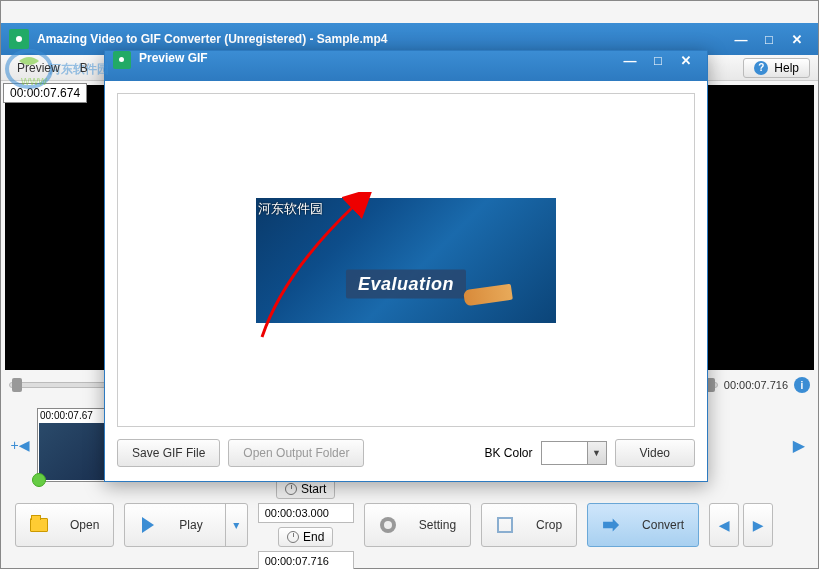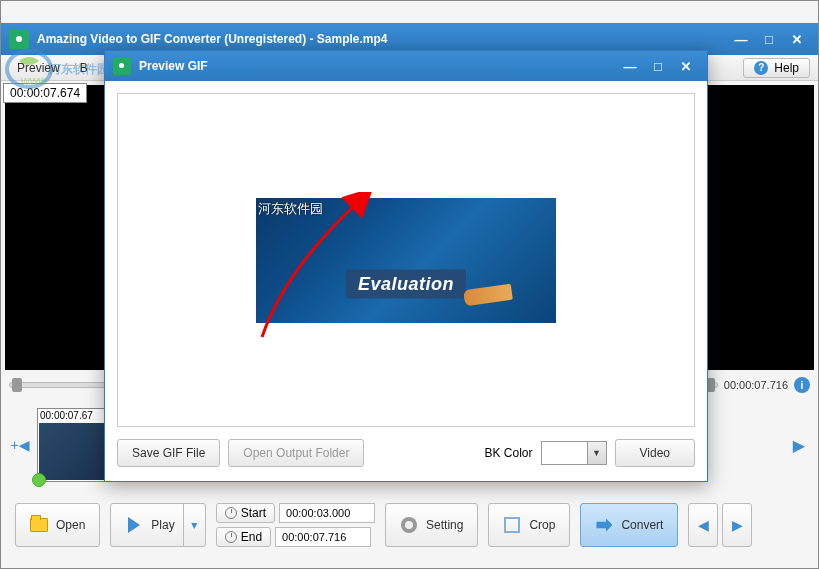--- a/index.html
+++ b/index.html
@@ -35,34 +35,34 @@
     .thumb-add-left, .thumb-add-right { width: 22px; height: 75px; display: flex; align-items: center; justify-content: center; }
     .thumb-plus { color: #3b8dd4; font-size: 14px; cursor: pointer; }
     .thumb-chev { color: #3b8dd4; font-size: 16px; cursor: pointer; }
     .thumb-item { width: 74px; height: 74px; border: 1px solid #888; background: #fff; position: relative; }
     .thumb-img { position: absolute; top: 14px; left: 1px; right: 1px; bottom: 1px; background: linear-gradient(135deg, #2a4a6a, #1a3050); }
     .thumb-ts { position: absolute; top: 0; left: 0; right: 0; background: #fff; color: #000; font-size: 10px; padding: 1px 2px; }
     .thumb-badge { position: absolute; left: -6px; bottom: -6px; width: 14px; height: 14px; background: #6c4; border-radius: 50%; border: 1px solid #4a2; }
     .thumb-spacer { flex: 1; }
     
     .bottom-bar { height: 70px; display: flex; align-items: center; padding: 0 14px; gap: 10px; }
-    .bbtn { height: 44px; border: 1px solid #bbb; background: linear-gradient(to bottom, #fff, #ececec); border-radius: 3px; display: flex; align-items: center; justify-content: center; gap: 8px; cursor: pointer; padding: 0 14px; color: #333; }
+    .bbtn { height: 44px; border: 1px solid #bbb; background: linear-gradient(to bottom, #fff, #ececec); border-radius: 3px; display: flex; align-items: center; justify-content: center; gap: 22px; cursor: pointer; padding: 0 14px; color: #333; }
     .bbtn.active { background: linear-gradient(to bottom, #cfe6fb, #a8d0f0); border-color: #6aa8d8; }
     .bbtn .ico { width: 18px; height: 18px; display: flex; align-items: center; justify-content: center; }
     .split-drop { width: 22px; border-left: 1px solid #bbb; height: 100%; display: flex; align-items: center; justify-content: center; color: #3b8dd4; }
     .time-group { display: flex; flex-direction: column; gap: 4px; }
-    .time-row { display: flex; align-items: center; gap: 4px; }
+    .time-row { display: flex; align-items: center; gap: 4px; flex-direction: column; }
     .time-label-btn { height: 20px; border: 1px solid #bbb; background: linear-gradient(to bottom, #fff, #ececec); border-radius: 3px; padding: 0 8px; display: flex; align-items: center; gap: 4px; cursor: pointer; font-size: 11px; }
     .time-field { height: 20px; width: 96px; border: 1px solid #bbb; background: #fff; padding: 0 6px; display: flex; align-items: center; font-size: 11px; }
     .navpair { display: flex; gap: 4px; }
     .navbtn { width: 30px; height: 44px; border: 1px solid #bbb; background: linear-gradient(to bottom, #fff, #ececec); border-radius: 3px; display: flex; align-items: center; justify-content: center; color: #3b8dd4; cursor: pointer; font-size: 14px; }
     
     
     .dialog { position: absolute; left: 104px; top: 50px; width: 604px; height: 432px; background: #fff; border: 1px solid #2d7ac0; box-shadow: 0 4px 18px rgba(0,0,0,0.35); }
-    .dlg-titlebar { height: 30px; background: linear-gradient(to bottom, #3b8dd4, #2d7ac0); display: flex; align-items: center; padding: 0 8px; color: #fff; font-weight: bold; }
+    .dlg-titlebar { height: 30px; background: linear-gradient(to bottom, #3b8dd4, #2d7ac0); display: flex; align-items: flex-start; padding: 0 8px; color: #fff; font-weight: bold; }
     .dlg-icon { width: 18px; height: 18px; background: #2a6; border-radius: 2px; margin-right: 8px; position: relative; }
     .dlg-icon::before { content: ''; position: absolute; width: 5px; height: 5px; background: #fff; border-radius: 50%; top: 6px; left: 6px; }
     .dlg-canvas { position: absolute; top: 42px; left: 12px; right: 12px; bottom: 54px; border: 1px solid #ccc; background: #fff; display: flex; align-items: center; justify-content: center; }
     .gif-preview { width: 300px; height: 125px; background: linear-gradient(135deg, #0a3a6a 0%, #0d4d8a 30%, #1a6aac 55%, #0b4478 100%); position: relative; overflow: hidden; }
     .gif-wm { position: absolute; top: 2px; left: 2px; color: #fff; font-size: 13px; text-shadow: 0 0 2px #000; }
     .gif-eval { position: absolute; top: 50%; left: 50%; transform: translate(-50%, -50%); background: rgba(40,70,110,0.85); color: #fff; font-weight: bold; font-style: italic; padding: 4px 12px; font-size: 18px; border-radius: 2px; letter-spacing: 0.5px; margin-top: 24px; }
     .gif-fish { position: absolute; bottom: 20px; right: 44px; width: 48px; height: 16px; background: linear-gradient(90deg, #d88a3a, #e8aa5a); border-radius: 6px 2px 2px 6px; transform: rotate(-8deg); }
     .red-arrow { position: absolute; left: 126px; top: 98px; width: 130px; height: 150px; pointer-events: none; }
     
     .dlg-bottom { position: absolute; left: 12px; right: 12px; bottom: 12px; height: 32px; display: flex; align-items: center; gap: 8px; }

